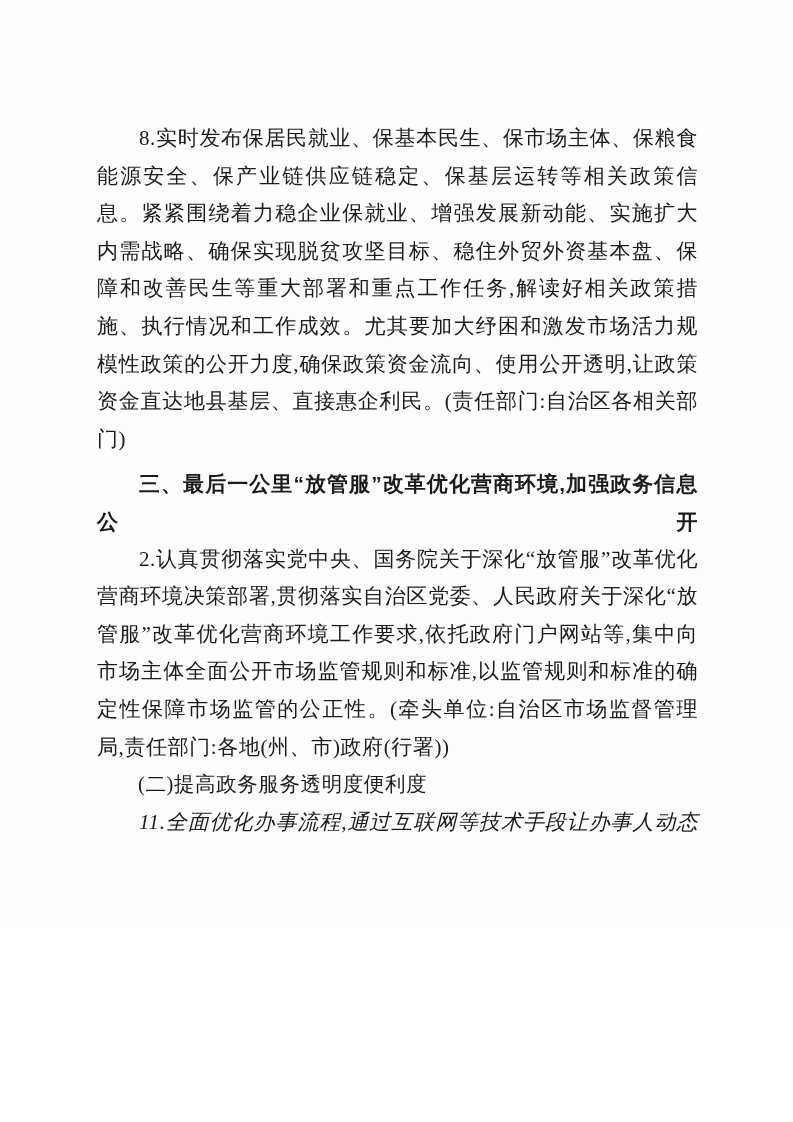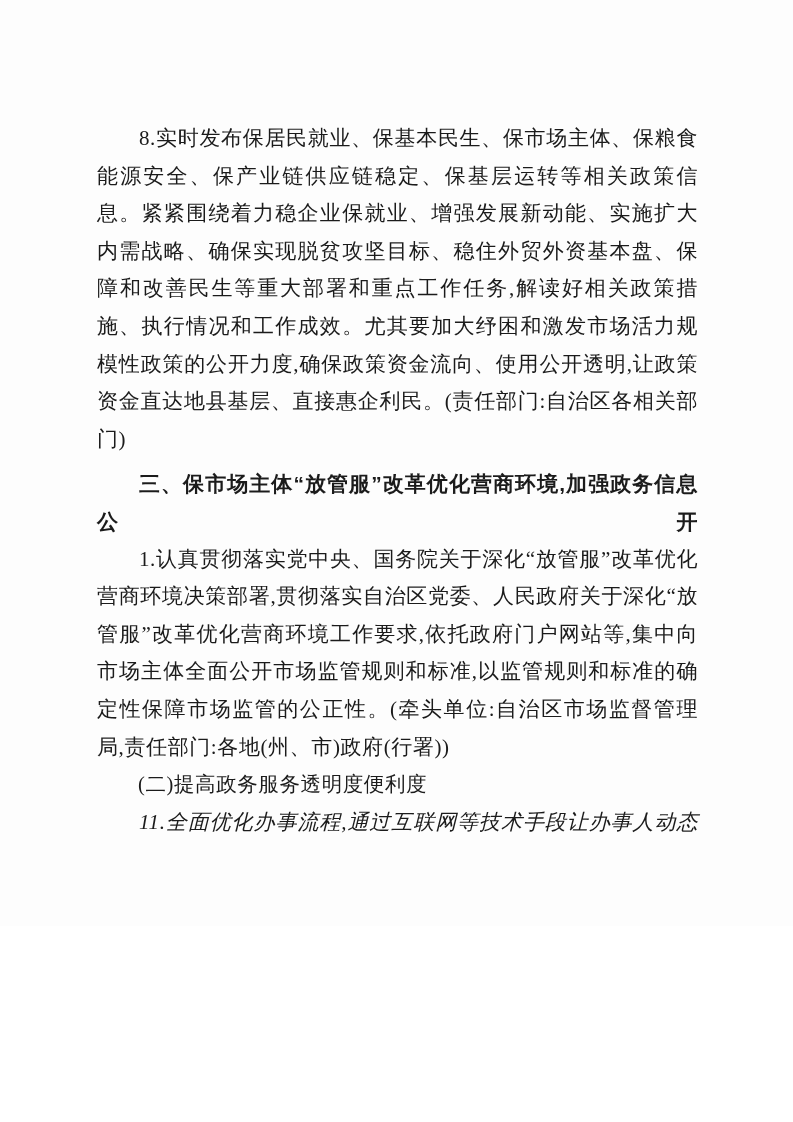--- a/index.html
+++ b/index.html
@@ -60,19 +60,19 @@
     color: #222222;
     font-family: "Liberation Serif", "DejaVu Serif", serif;
   }
 </style>
 </head>
 <body>
 
 <div class="page">
   <div class="content">
     <p class="body-para">8.实时发布保居民就业、保基本民生、保市场主体、保粮食能源安全、保产业链供应链稳定、保基层运转等相关政策信息。紧紧围绕着力稳企业保就业、增强发展新动能、实施扩大内需战略、确保实现脱贫攻坚目标、稳住外贸外资基本盘、保障和改善民生等重大部署和重点工作任务,解读好相关政策措施、执行情况和工作成效。尤其要加大纾困和激发市场活力规模性政策的公开力度,确保政策资金流向、使用公开透明,让政策资金直达地县基层、直接惠企利民。(责任部门:自治区各相关部门)</p>
-    <p class="section-heading">三、保市场主体“放管服”改革优化营商环境,加强政务信息公开</p>
-    <p class="body-para">1.认真贯彻落实党中央、国务院关于深化“放管服”改革优化营商环境决策部署,贯彻落实自治区党委、人民政府关于深化“放管服”改革优化营商环境工作要求,依托政府门户网站等,集中向市场主体全面公开市场监管规则和标准,以监管规则和标准的确定性保障市场监管的公正性。(牵头单位:自治区市场监督管理局,责任部门:各地(州、市)政府(行署))</p>
+    <p class="section-heading">三、最后一公里“放管服”改革优化营商环境,加强政务信息公开</p>
+    <p class="body-para">2.认真贯彻落实党中央、国务院关于深化“放管服”改革优化营商环境决策部署,贯彻落实自治区党委、人民政府关于深化“放管服”改革优化营商环境工作要求,依托政府门户网站等,集中向市场主体全面公开市场监管规则和标准,以监管规则和标准的确定性保障市场监管的公正性。(牵头单位:自治区市场监督管理局,责任部门:各地(州、市)政府(行署))</p>
     <p class="sub-heading">(二)提高政务服务透明度便利度</p>
     <p class="body-para cut-para">11.全面优化办事流程,通过互联网等技术手段让办事人动态</p>
   </div>
   <div class="pagenum">— 5 —</div>
 </div>
 
 </body></html>

